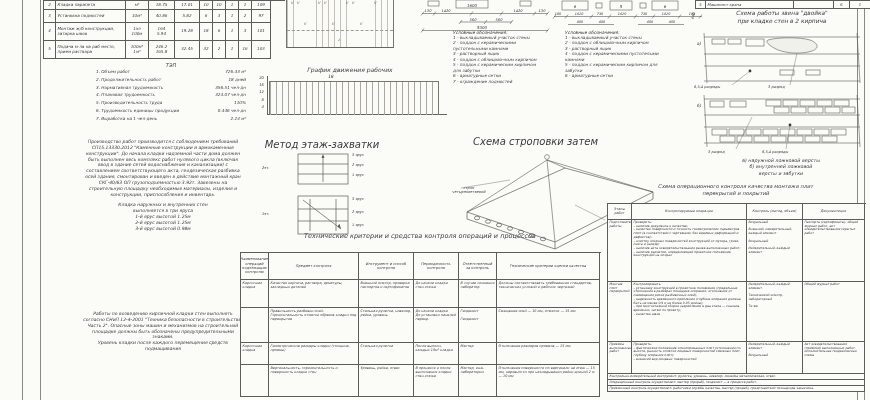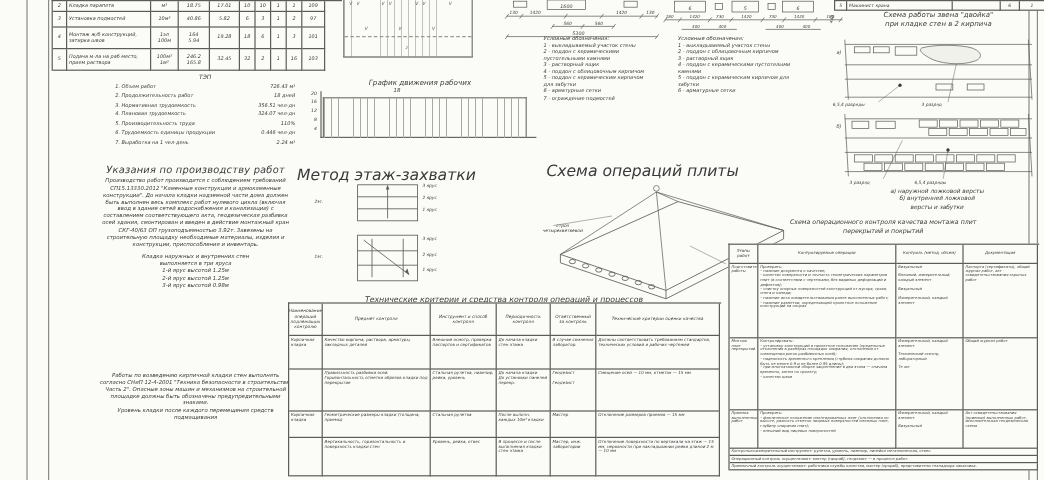--- a/index.html
+++ b/index.html
@@ -25,21 +25,21 @@
   .tt-row{grid-template-columns:28px 90px 55px 45px 38px 103px}
   .tt .c{font-size:3.4px;line-height:1.2}
   .tt .hd{font-size:3.6px}
   
   .oc-row{grid-template-columns:24px 115px 56px 62px}
   .oc .c{font-size:3.1px;line-height:1.2}
   .oc .hd{font-size:3.3px}
   .oc .ft{grid-template-columns:257px}
   h1,h2{margin:0;font-weight:normal}
   .head-lg{font-size:8.2px;letter-spacing:0.2px}
-  .head-md{font-size:13px}
+  .head-md{font-size:10px}
   .txt{font-size:4.5px;line-height:1.3;white-space:pre-line}
   .tep-row{display:flex;justify-content:space-between;font-size:4.2px;line-height:1.85}
   .vm{position:absolute;font-size:3.6px;color:#55554f;font-style:italic}
   .tick{position:absolute;font-size:3.8px;right:0;line-height:1}
   .lab{font-size:3.6px;line-height:1.15;position:absolute;white-space:pre-line}
   svg text{font-family:"DejaVu Sans",sans-serif;font-style:italic;fill:#3a3a3a}
   svg{overflow:visible}
 </style>
 </head>
 <body>
@@ -164,21 +164,20 @@
   </div>
   <div class="abs" style="left:17px;top:10px;width:1px;height:39px;background:#66665f"></div>
   <div class="abs" style="left:17px;top:48px;width:180px;height:1px;background:#66665f"></div>
   <div class="abs" style="left:19px;top:14.8px;width:168px;height:33.2px;
        border:1px solid #77776f;border-bottom:none;
        background:repeating-linear-gradient(90deg,#a8a8a0 0,#a8a8a0 0.6px,transparent 0.6px,transparent 6px)"></div>
   <span class="abs" style="left:78px;top:8px;font-size:4.5px">18</span>
 </div>
 
 <div class="abs ctr" style="left:82px;top:136px;width:162px">
-  <h1 class="head-lg">Указания по производству работ</h1>
   <div class="txt" style="margin-top:3px">Производство работ производится с соблюдением требований СП15.13330.2012 "Каменные конструкции и армокаменные конструкции". До начала кладки надземной части дома должен быть выполнен весь комплекс работ нулевого цикла (включая ввод в здание сетей водоснабжения и канализации) с составлением соответствующего акта, геодезическая разбивка осей здания, смонтирован и введен в действие монтажный кран СКГ-40/63 ОП грузоподъемностью 3.92т. Завезены на строительную площадку необходимые материалы, изделия и конструкции, приспособления и инвентарь.</div>
   <div class="txt" style="margin-top:5px">Кладка наружных и внутренних стен
 выполняется в три яруса
 1-й ярус высотой 1.25м
 2-й ярус высотой 1.25м
 3-й ярус высотой 0.98м</div>
 </div>
 
 <div class="abs ctr" style="left:82px;top:308px;width:162px;height:92px;overflow:hidden">
   <div class="txt" style="margin-top:3px">Работы по возведению кирпичной кладки стен выполнять согласно СНиП 12-4-2001 "Техника безопасности в строительстве. Часть 2". Опасные зоны машин и механизмов на строительной площадке должны быть обозначены предупредительными знаками.
@@ -204,21 +203,21 @@
 </svg>
 <span class="lab" style="left:262px;top:166px">2эт.</span>
 <span class="lab" style="left:262px;top:212px">1эт.</span>
 <span class="lab" style="left:352px;top:153px">3 ярус</span>
 <span class="lab" style="left:352px;top:163px">2 ярус</span>
 <span class="lab" style="left:352px;top:173px">1 ярус</span>
 <span class="lab" style="left:352px;top:197px">3 ярус</span>
 <span class="lab" style="left:352px;top:210px">2 ярус</span>
 <span class="lab" style="left:352px;top:223px">1 ярус</span>
 
-<div class="abs ctr" style="left:242px;top:246px;width:356px;font-size:6.5px">Технические критерии и средства контроля операций и процессов</div>
+<div class="abs ctr" style="left:242px;top:232px;width:356px;font-size:6.5px">Технические критерии и средства контроля операций и процессов</div>
 <div class="abs tbl tt" style="left:240px;top:252px;width:360px">
   <div class="row tt-row" style="height:27px">
     <div class="c hd">Наименование операций подлежащих контролю</div>
     <div class="c hd">Предмет контроля</div>
     <div class="c hd">Инструмент и способ контроля</div>
     <div class="c hd">Периодичность контроля</div>
     <div class="c hd">Ответственный за контроль</div>
     <div class="c hd">Технические критерии оценки качества</div>
   </div>
   <div class="row tt-row" style="height:28px">
@@ -341,21 +340,21 @@
   <div class="txt" style="font-size:4.2px">1 - выкладываемый участок стены</div>
   <div class="txt" style="font-size:4.2px">2 - поддон с облицовочным кирпичом</div>
   <div class="txt" style="font-size:4.2px">3 - растворный ящик</div>
   <div class="txt" style="font-size:4.2px">4 - поддон с керамическими пустотелыми
 камнями</div>
   <div class="txt" style="font-size:4.2px">5 - поддон с керамическим кирпичом для
 забутки</div>
   <div class="txt" style="font-size:4.2px">6 - арматурные сетки</div>
 </div>
 
-<div class="abs ctr head-md" style="left:448px;top:136px;width:175px">Схема операций плиты</div>
+<div class="abs ctr head-md" style="left:448px;top:136px;width:175px">Схема строповки затем</div>
 <svg class="abs" style="left:455px;top:150px" width="210" height="100" viewBox="0 0 210 100">
   <g stroke="#5c5c58" stroke-width="0.7" fill="none">
     <polygon points="12,62 100,92 198,42 110,18"></polygon>
     <line x1="12" y1="62" x2="12" y2="69"></line>
       <line x1="100" y1="92" x2="100" y2="99"></line>
       <line x1="198" y1="42" x2="198" y2="49"></line>
     <line x1="12" y1="69" x2="100" y2="99"></line>
       <line x1="100" y1="99" x2="198" y2="49"></line>
     <g>
       <ellipse cx="22" cy="68" rx="2.6" ry="1.8"></ellipse>

